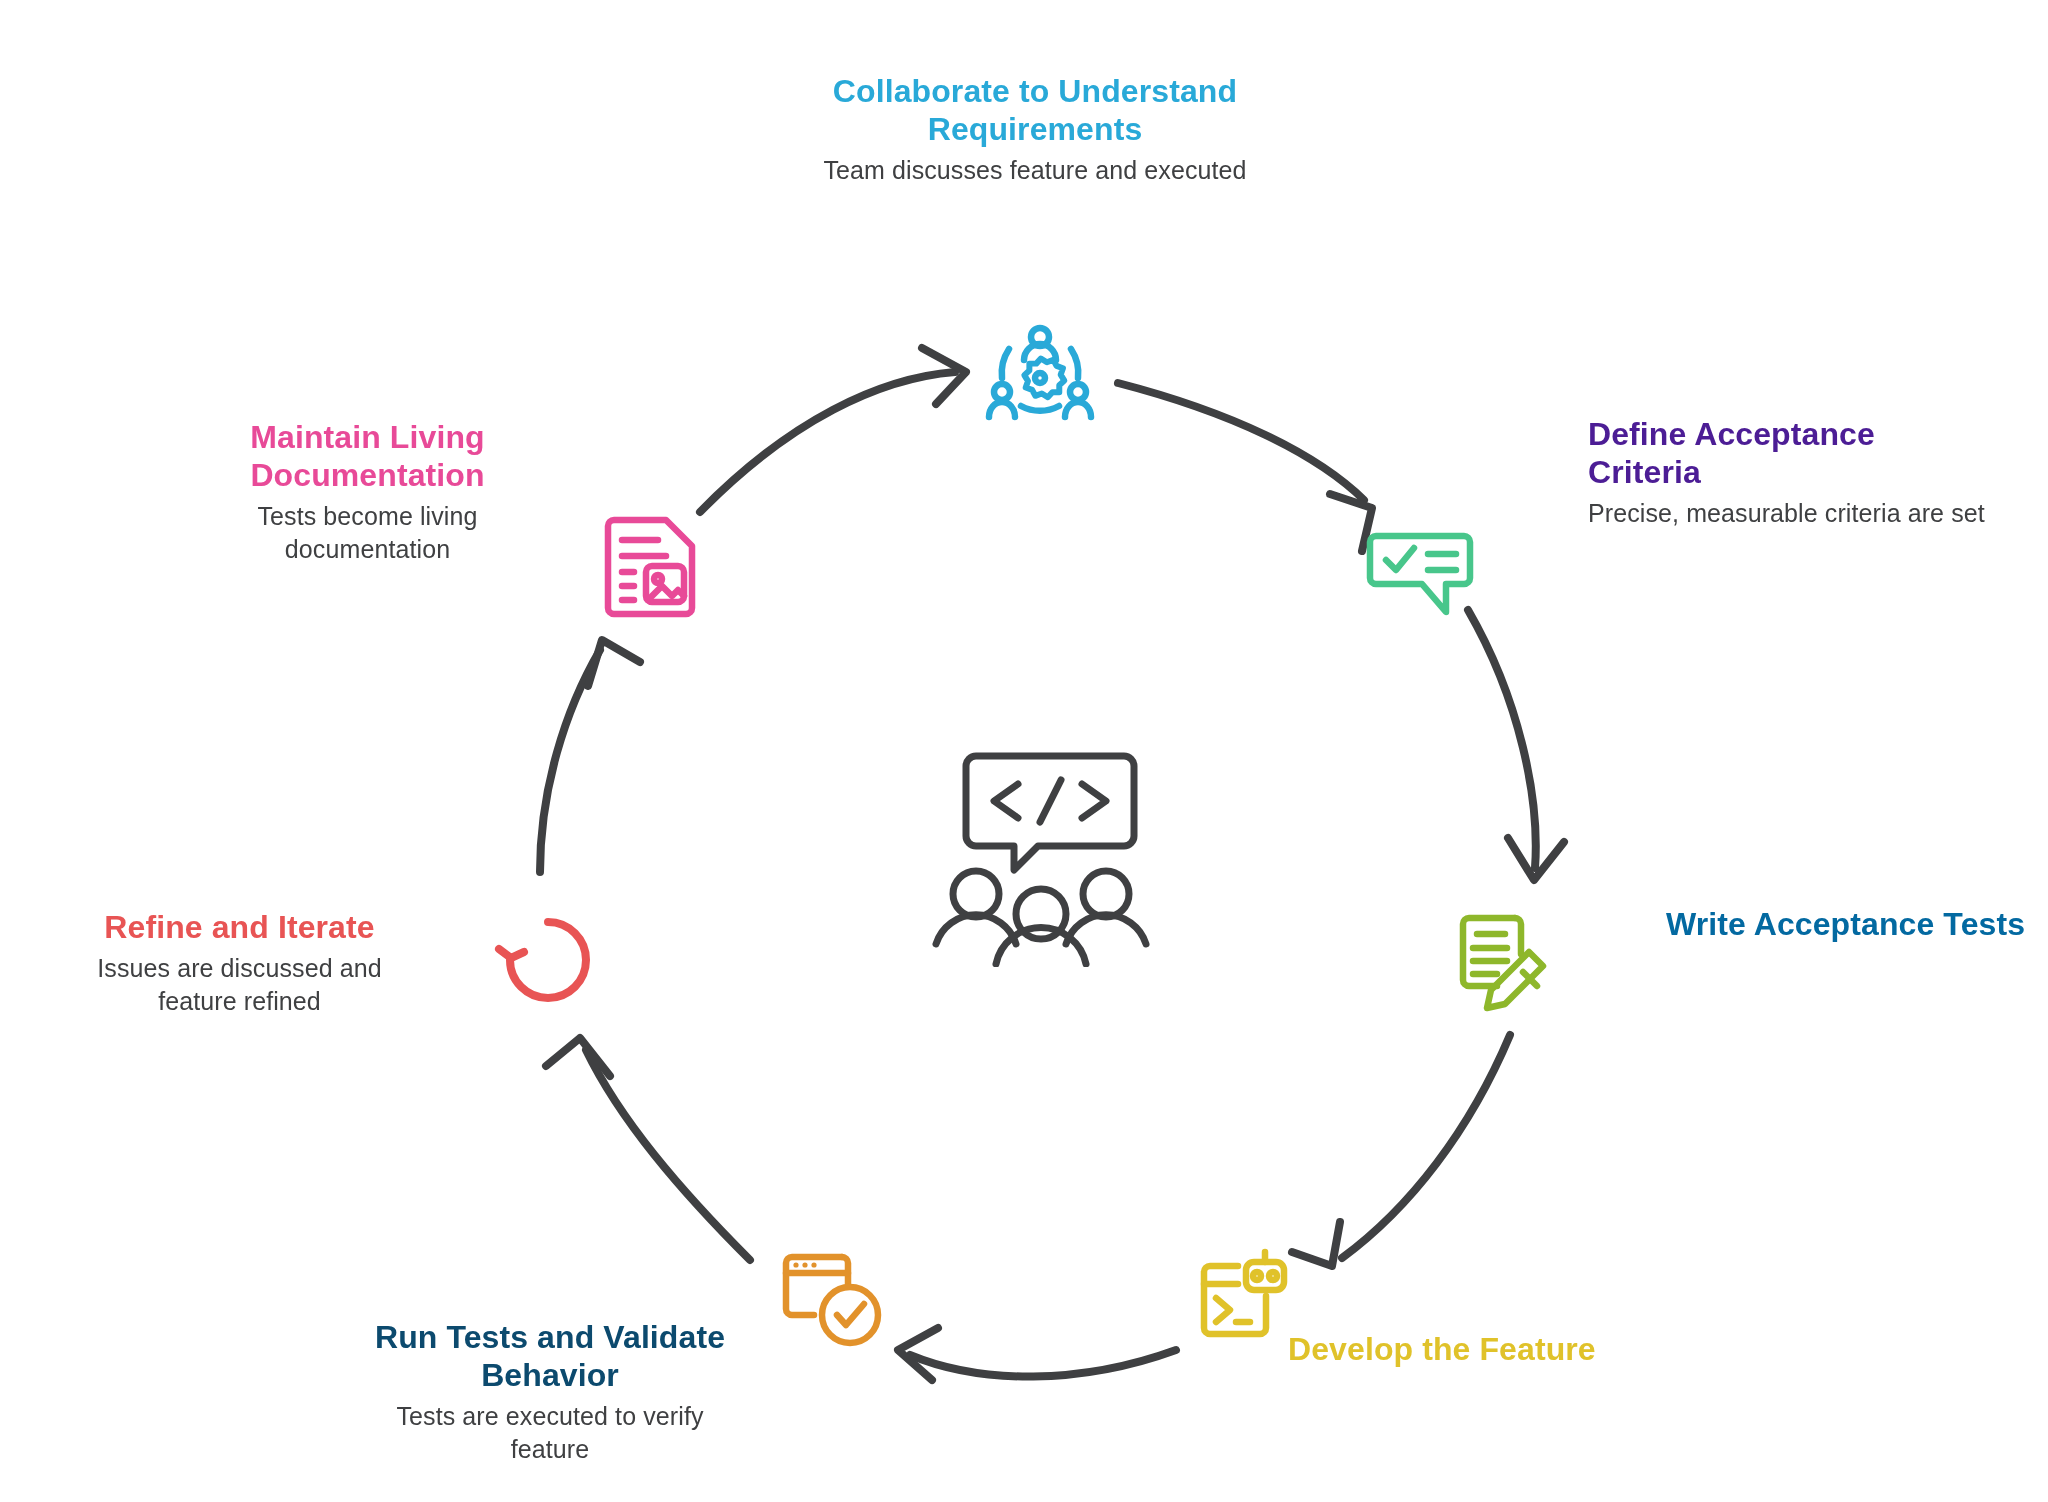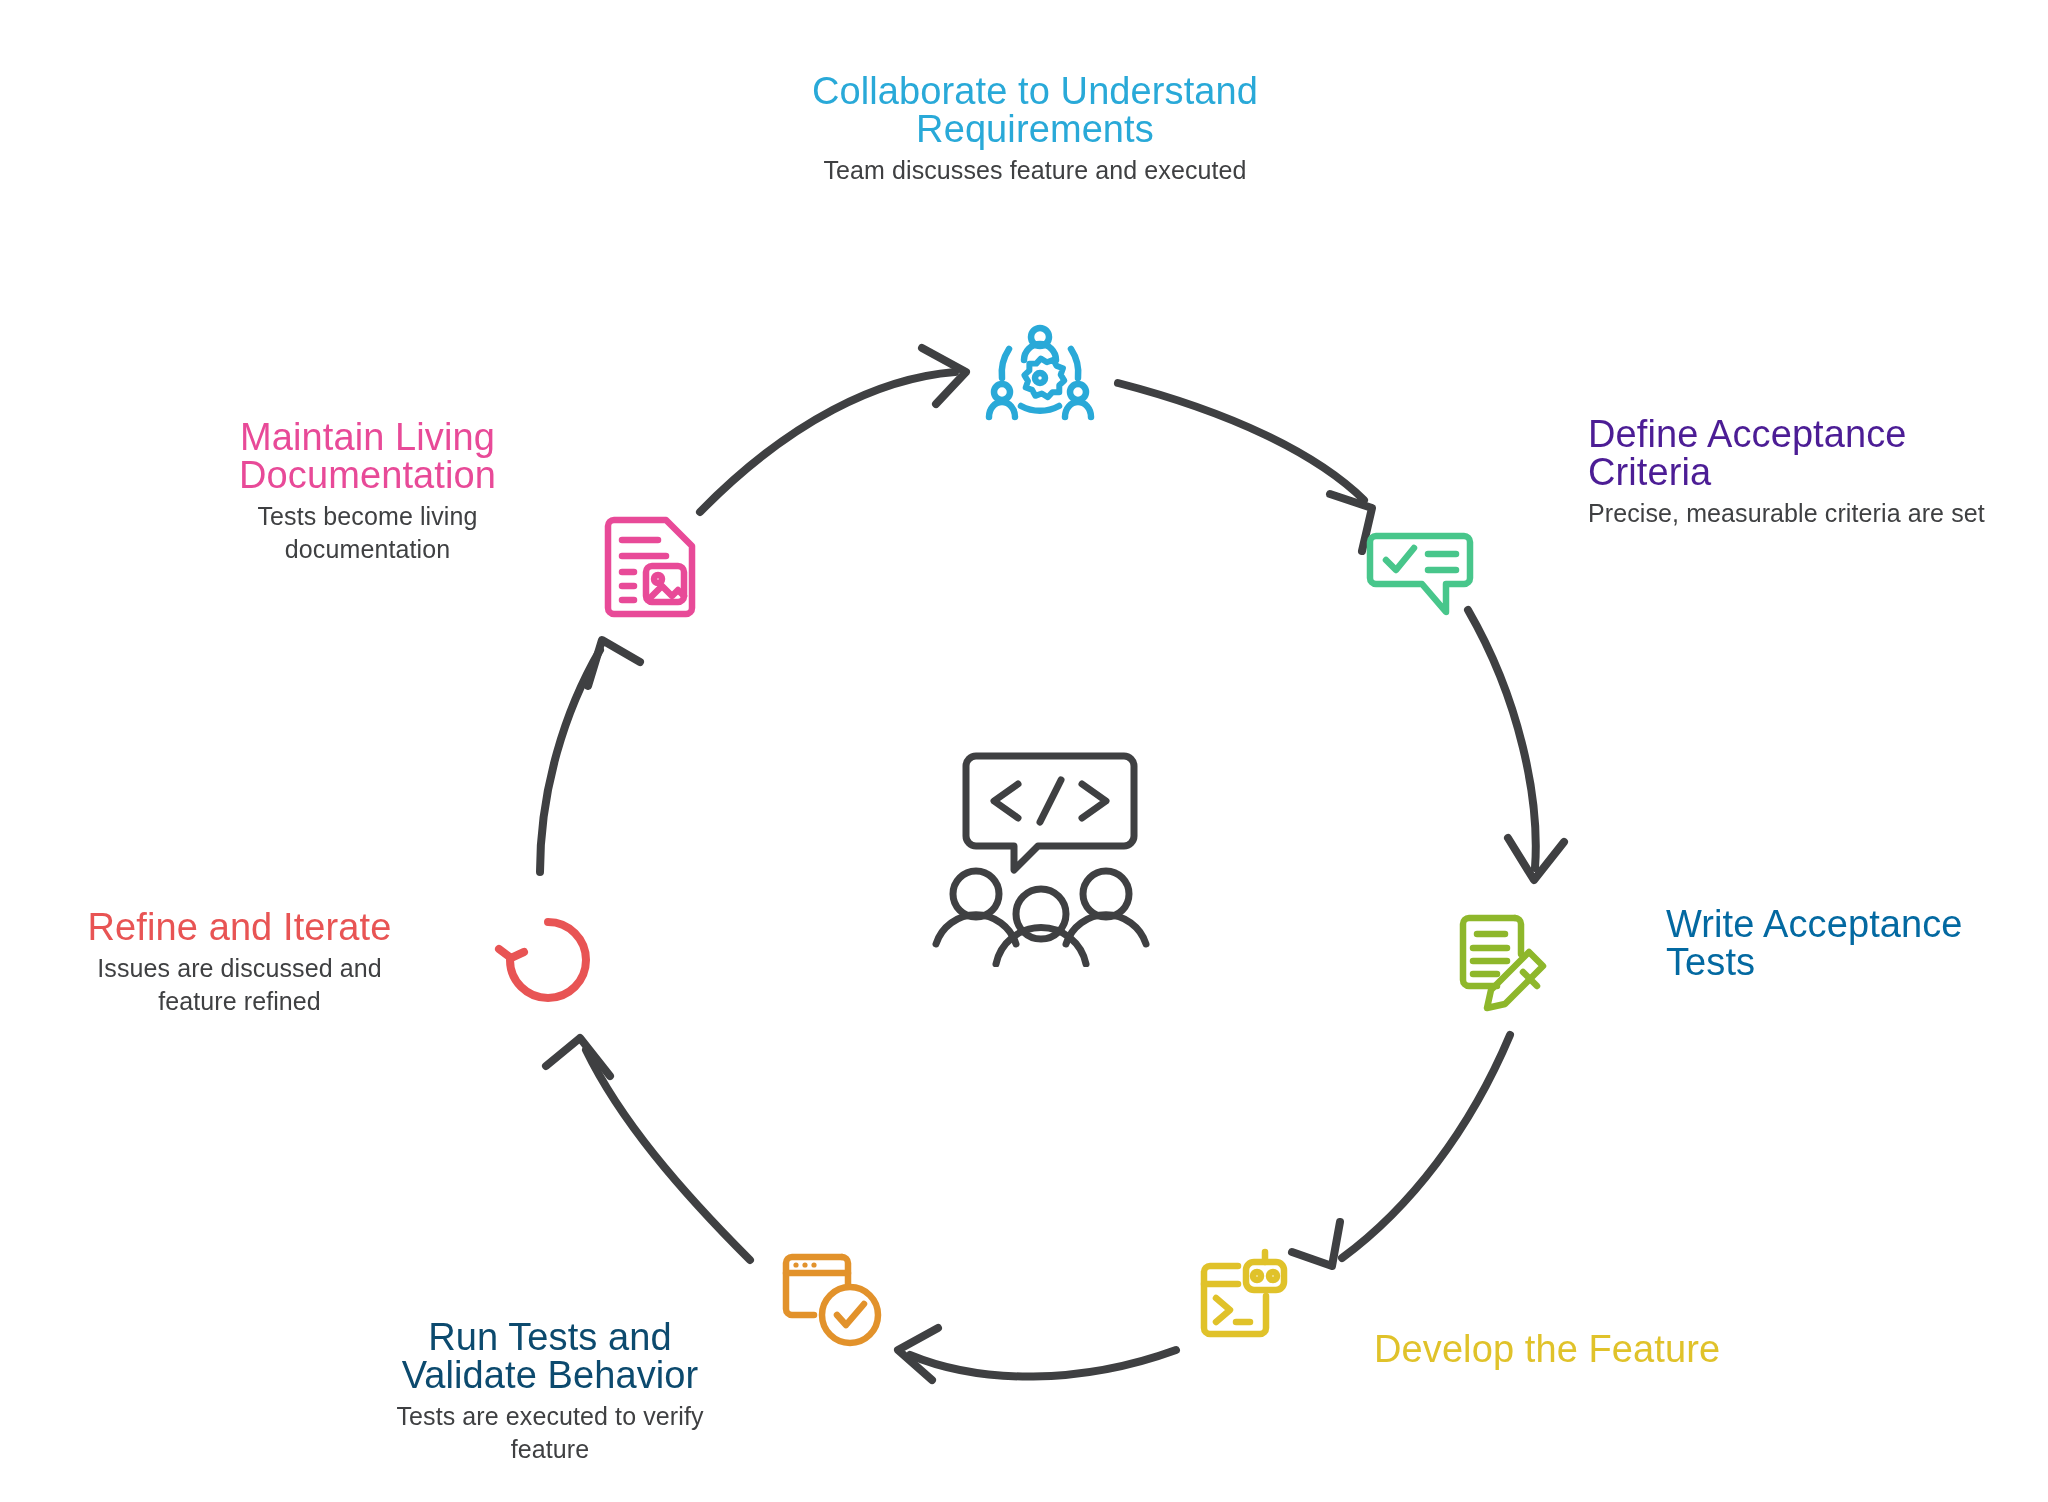--- a/index.html
+++ b/index.html
@@ -28,43 +28,43 @@
     width: 2048px;
     height: 1502px;
     pointer-events: none;
   }
 
   
   .node-text {
     position: absolute;
   }
   .node-title {
-    font-size: 38px;
+    font-size: 32px;
     line-height: 38px;
-    font-weight: 400;
+    font-weight: 700;
     margin: 0 0 6px 0;
     letter-spacing: 0.1px;
   }
   .node-desc {
     font-size: 25px;
     line-height: 33px;
     color: #3f4042;
     margin: 0;
     letter-spacing: 0.1px;
   }
 
   .align-center { text-align: center; }
   .align-left   { text-align: left;   }
   .align-right  { text-align: center;  }
 
   
   #txt-collaborate { left: 790px;  top: 72px;  width: 490px; }
   #txt-define      { left: 1588px; top: 415px; width: 400px; }
   #txt-write       { left: 1666px; top: 905px; width: 370px; }
-  #txt-develop     { left: 1374px; top: 1330px; width: 430px; }
+  #txt-develop     { left: 1288px; top: 1330px; width: 430px; }
   #txt-run         { left: 370px;  top: 1318px; width: 360px; }
   #txt-refine      { left: 72px;   top: 908px;  width: 335px; }
   #txt-maintain    { left: 230px;  top: 418px;  width: 275px; }
 
   
   .icon-node {
     position: absolute;
     width: 110px;
     height: 110px;
   }

